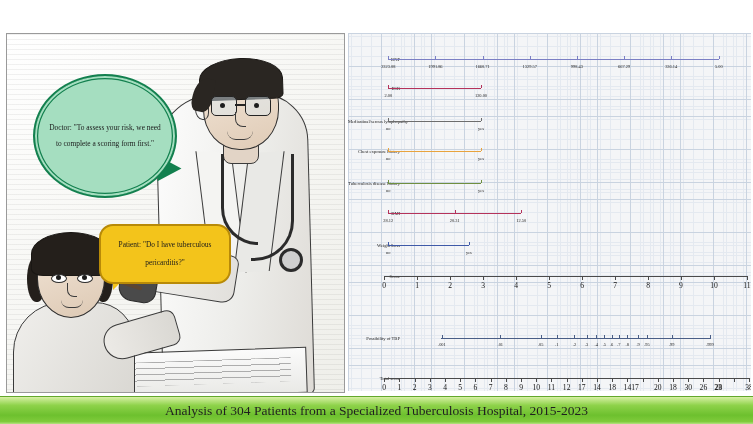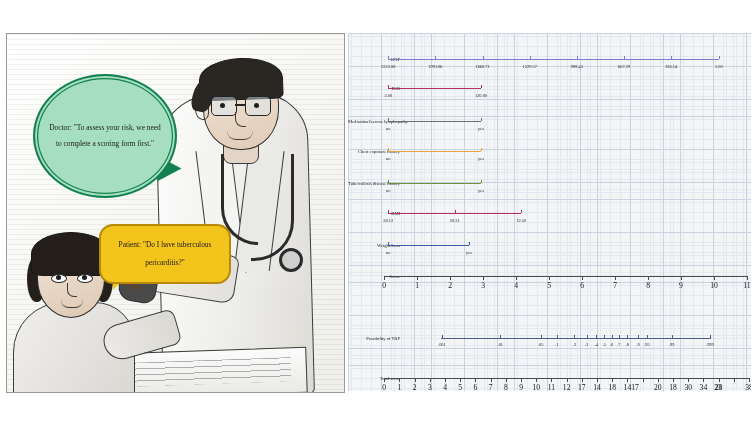--- a/index.html
+++ b/index.html
@@ -460,23 +460,26 @@
         <div class="tlab tlab-big" style="left: 279.413px; top: 4.5px;">14</div>
         <div class="tick" style="left: 294.61px; top: 0px; height: 3.6px; border-left-color: rgb(74, 74, 74);"></div>
         <div class="tlab tlab-big" style="left: 287px; top: 4.5px;">17</div>
         <div class="tick" style="left: 309.806px; top: 0px; height: 3.6px; border-left-color: rgb(74, 74, 74);"></div>
         <div class="tlab tlab-big" style="left: 309.806px; top: 4.5px;">20</div>
         <div class="tick" style="left: 325.003px; top: 0px; height: 3.6px; border-left-color: rgb(74, 74, 74);"></div>
         <div class="tlab tlab-big" style="left: 325.003px; top: 4.5px;">18</div>
         <div class="tick" style="left: 340.199px; top: 0px; height: 3.6px; border-left-color: rgb(74, 74, 74);"></div>
         <div class="tlab tlab-big" style="left: 340.199px; top: 4.5px;">30</div>
         <div class="tick" style="left: 355.396px; top: 0px; height: 3.6px; border-left-color: rgb(74, 74, 74);"></div>
-        <div class="tlab tlab-big" style="left: 355.396px; top: 4.5px;">34</div>
+        <div class="tlab tlab-big" style="left: 355.396px; top: 4.5px;">26</div>
         <div class="tick" style="left: 370.592px; top: 0px; height: 3.6px; border-left-color: rgb(74, 74, 74);"></div>
         <div class="tlab tlab-big" style="left: 370.592px; top: 4.5px;">20</div>
         <div class="tick" style="left: 385.789px; top: 0px; height: 3.6px; border-left-color: rgb(74, 74, 74);"></div>
         <div class="tlab tlab-big" style="left: 370px; top: 4.5px;">23</div>
         <div class="tick" style="left: 400.985px; top: 0px; height: 3.6px; border-left-color: rgb(74, 74, 74);"></div>
         <div class="tlab tlab-big" style="left: 400.985px; top: 4.5px;">38</div>
       </div>
     </div>
 
+  <div class="bar" id="footer-bar">
+    <div id="footer-title">Analysis of 304 Patients from a Specialized Tuberculosis Hospital, 2015-2023</div>
+  </div>
 </div>
 
 </body></html>

